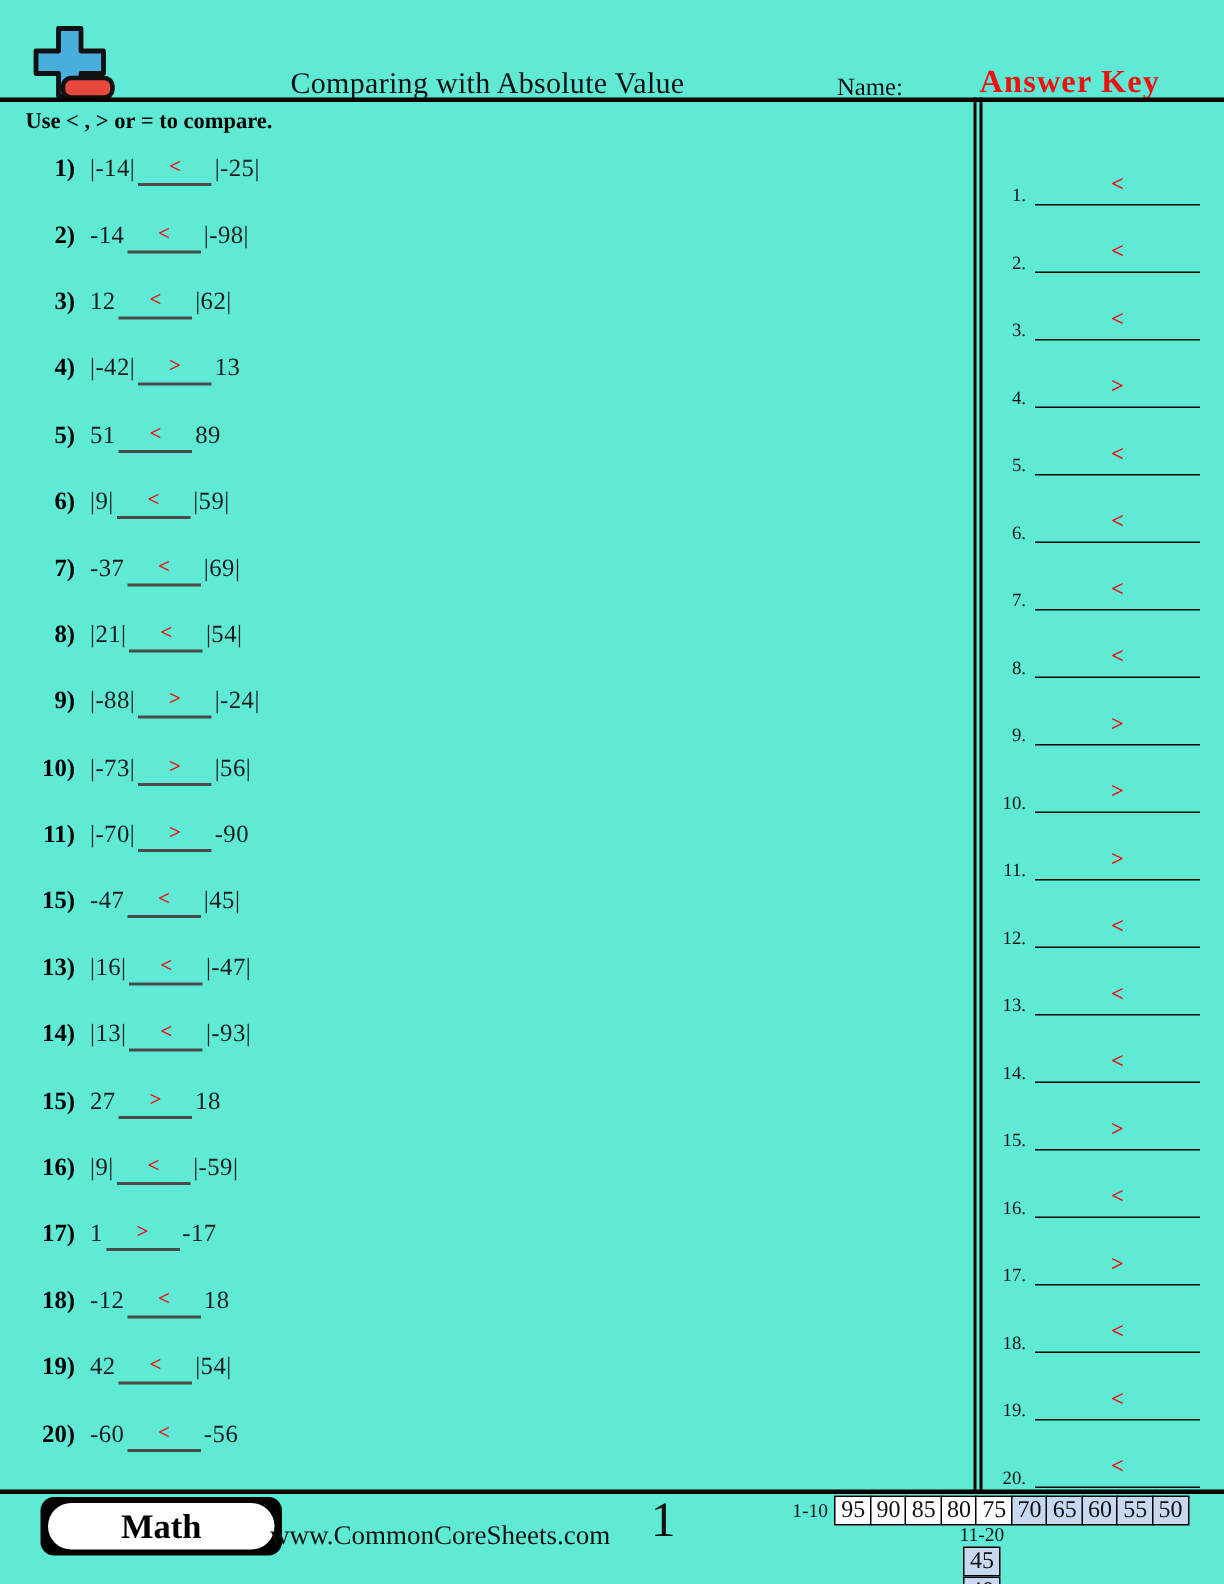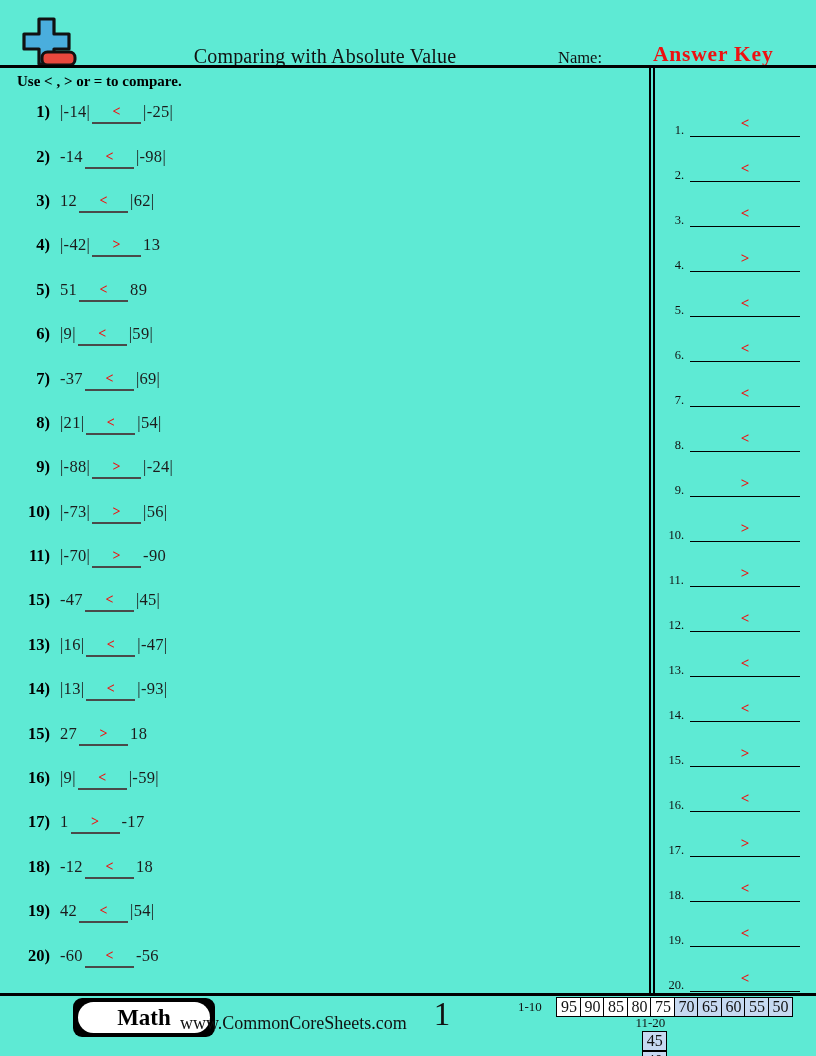--- a/index.html
+++ b/index.html
@@ -36,32 +36,32 @@
   .answers-list { position:absolute; left:656px; top:92px; width:160px; }
   .answer-item { height:45px; display:flex; align-items:flex-end; padding-left:2px; }
   .anum { width:26px; text-align:right; font-size:12.5px; margin-right:6px; color:#111;
           position:relative; bottom:-1px; }
   .aline { width:110px; height:30px; border-bottom:1.6px solid #000; position:relative; }
   .asym { position:absolute; left:0; right:0; bottom:4px; text-align:center;
           color:#ee1111; font-weight:bold; font-size:15px; }
 
   
   .frule { position:absolute; left:0; top:993px; width:816px; height:2.5px; background:#000; }
-  .badge { position:absolute; left:27px; top:998px; width:142px; height:39px;
-           background:#000; border-radius:9px;margin-left:46px; }
+  .badge { position:absolute; left:27px; top:998px; width:161px; height:39px;
+           background:#000; border-radius:9px; }
   .badge-pill { position:absolute; left:5px; right:5px; top:4px; bottom:4px; background:#fff;
                 border-radius:16px; display:flex; align-items:center; justify-content:center;
                 font-size:23px; font-weight:bold; color:#000; }
   .site { position:absolute; left:180px; top:1013px; font-size:18px; color:#111; }
   .pageno { position:absolute; left:420px; top:996px; width:44px; text-align:center;
             font-size:33px; color:#111; }
   .gtable { position:absolute; left:518px; top:997px; }
   .grow { display:flex; align-items:center; height:19.8px; }
   .grow:nth-child(2) { margin-top:-1.7px;flex-direction:column; }
-  .glabel { width:40px; text-align:left; padding-right:6px; font-size:13px; color:#111; }
+  .glabel { width:40px; text-align:right; padding-right:6px; font-size:13px; color:#111; }
   .gcell { width:25.2px; height:19.8px; border:1.7px solid #000; margin-left:-1.7px;
            display:inline-flex; align-items:center; justify-content:center;
            font-size:16px; background:#fff; color:#111; }
   .gcell.hl { background:#c6d9f1; }
 </style>
 </head>
 <body>
 
 <div class="page">
 

